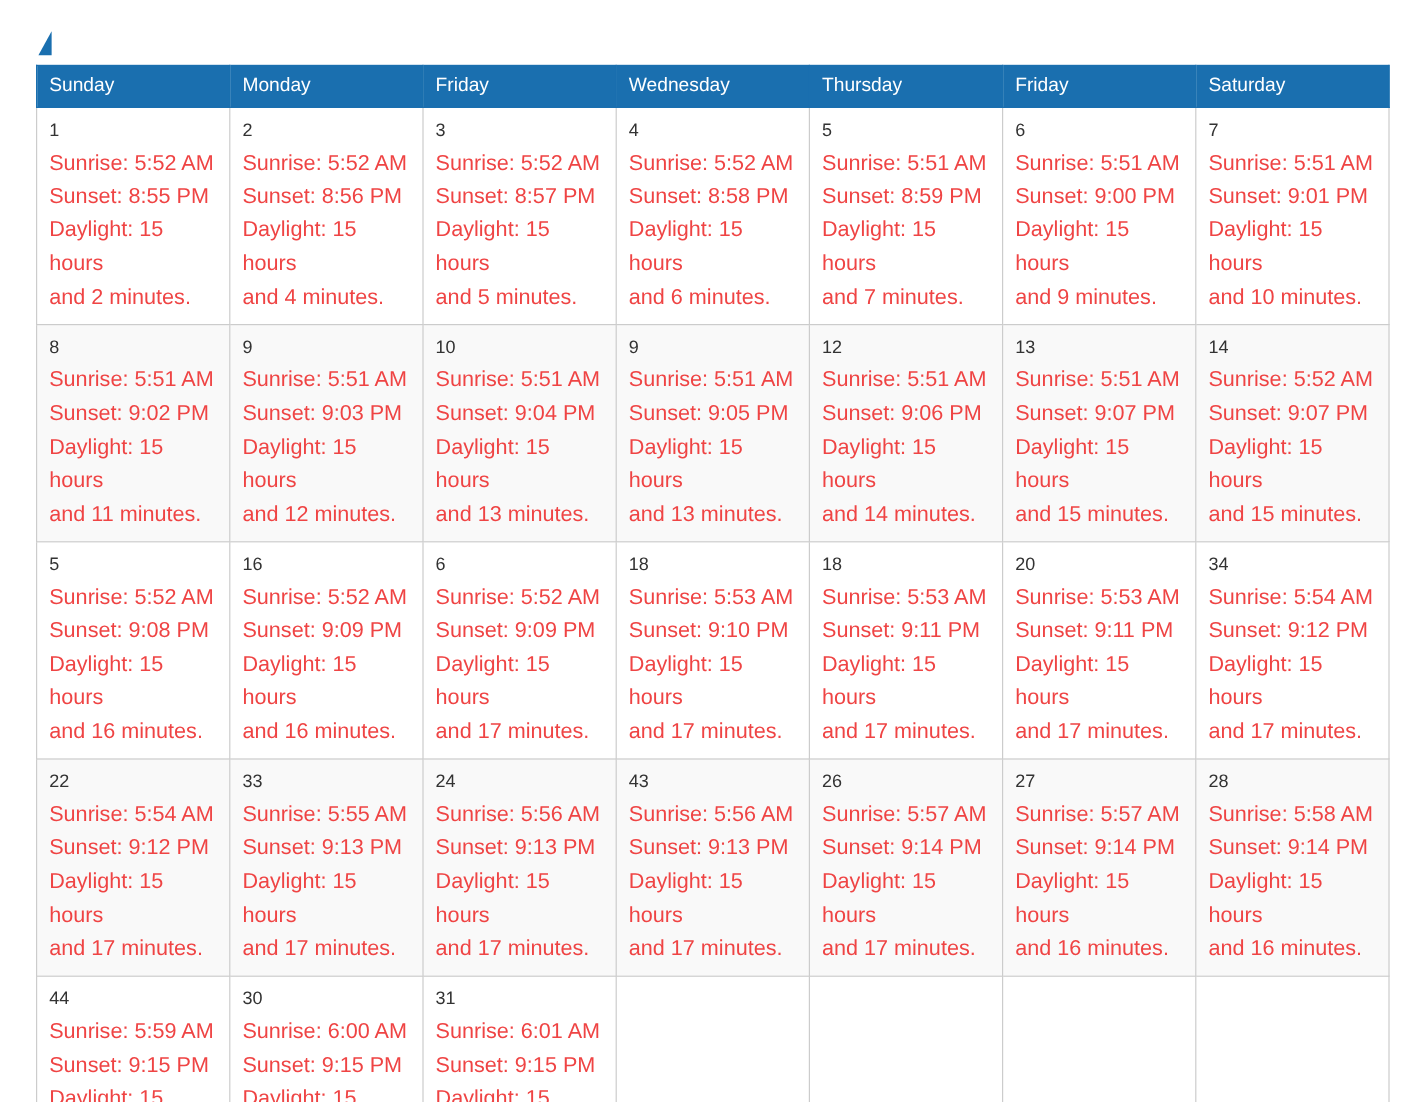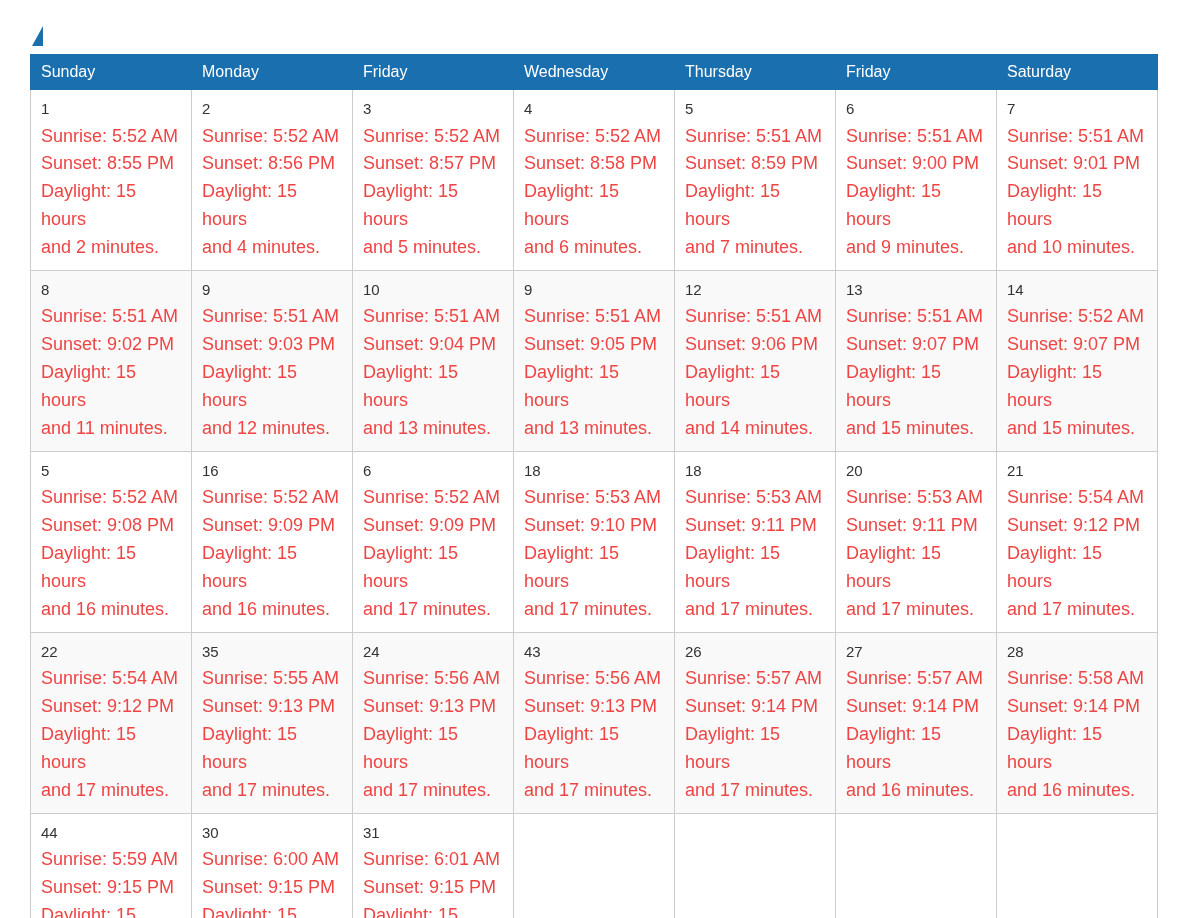--- a/index.html
+++ b/index.html
@@ -206,31 +206,31 @@
         </td>
         <td>
           <span class="day-num">18</span>
           <span class="day-info">Sunrise: 5:53 AM<br>Sunset: 9:11 PM<br>Daylight: 15 hours<br>and 17 minutes.</span>
         </td>
         <td>
           <span class="day-num">20</span>
           <span class="day-info">Sunrise: 5:53 AM<br>Sunset: 9:11 PM<br>Daylight: 15 hours<br>and 17 minutes.</span>
         </td>
         <td>
-          <span class="day-num">21</span>
+          <span class="day-num">34</span>
           <span class="day-info">Sunrise: 5:54 AM<br>Sunset: 9:12 PM<br>Daylight: 15 hours<br>and 17 minutes.</span>
         </td>
       </tr>
       <tr>
         <td>
           <span class="day-num">22</span>
           <span class="day-info">Sunrise: 5:54 AM<br>Sunset: 9:12 PM<br>Daylight: 15 hours<br>and 17 minutes.</span>
         </td>
         <td>
-          <span class="day-num">35</span>
+          <span class="day-num">33</span>
           <span class="day-info">Sunrise: 5:55 AM<br>Sunset: 9:13 PM<br>Daylight: 15 hours<br>and 17 minutes.</span>
         </td>
         <td>
           <span class="day-num">24</span>
           <span class="day-info">Sunrise: 5:56 AM<br>Sunset: 9:13 PM<br>Daylight: 15 hours<br>and 17 minutes.</span>
         </td>
         <td>
           <span class="day-num">43</span>
           <span class="day-info">Sunrise: 5:56 AM<br>Sunset: 9:13 PM<br>Daylight: 15 hours<br>and 17 minutes.</span>
         </td>

